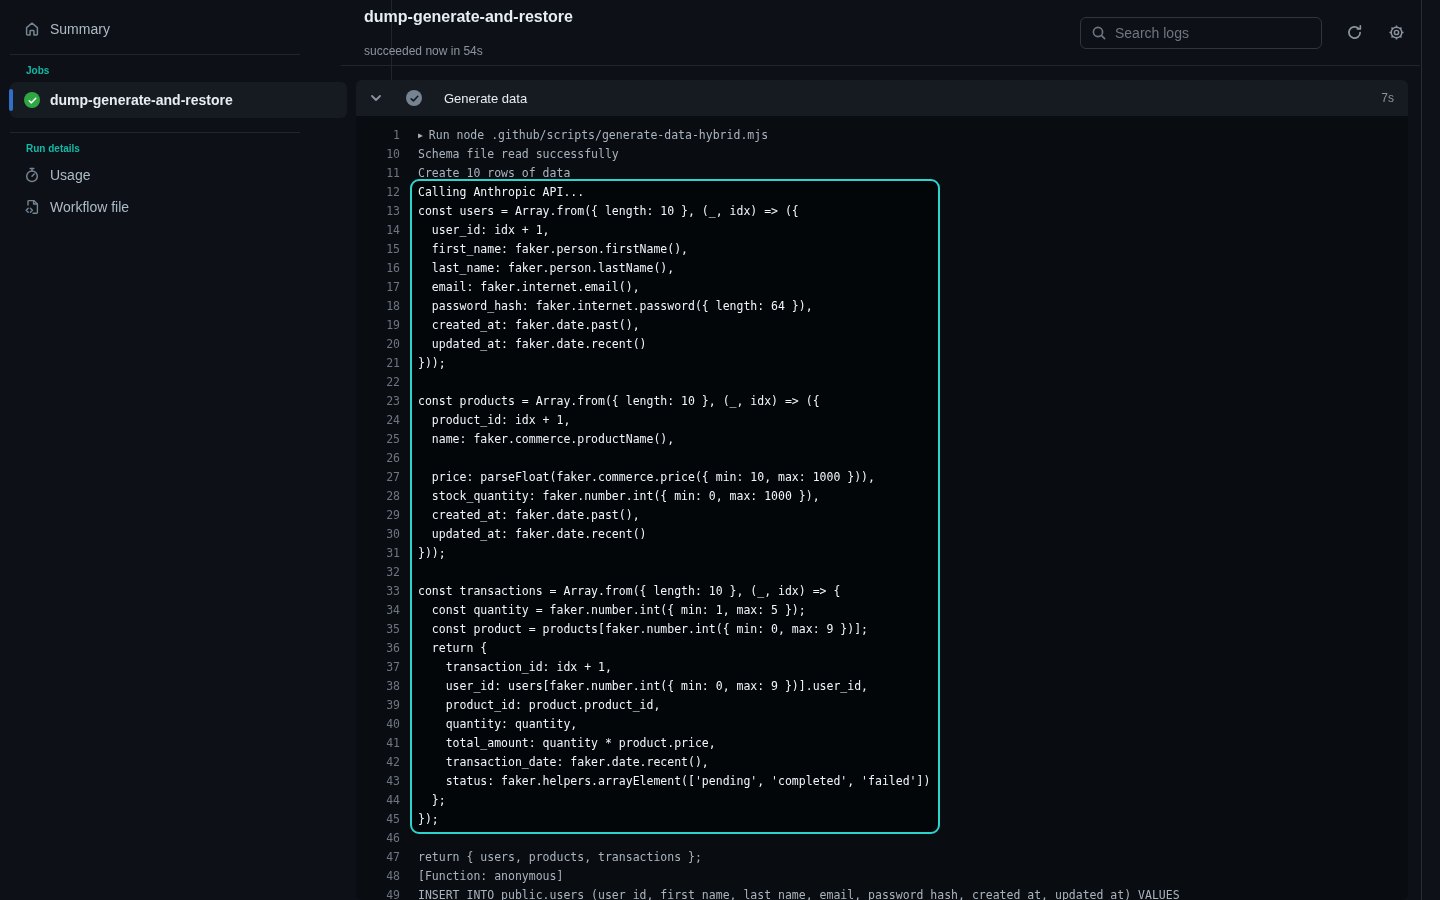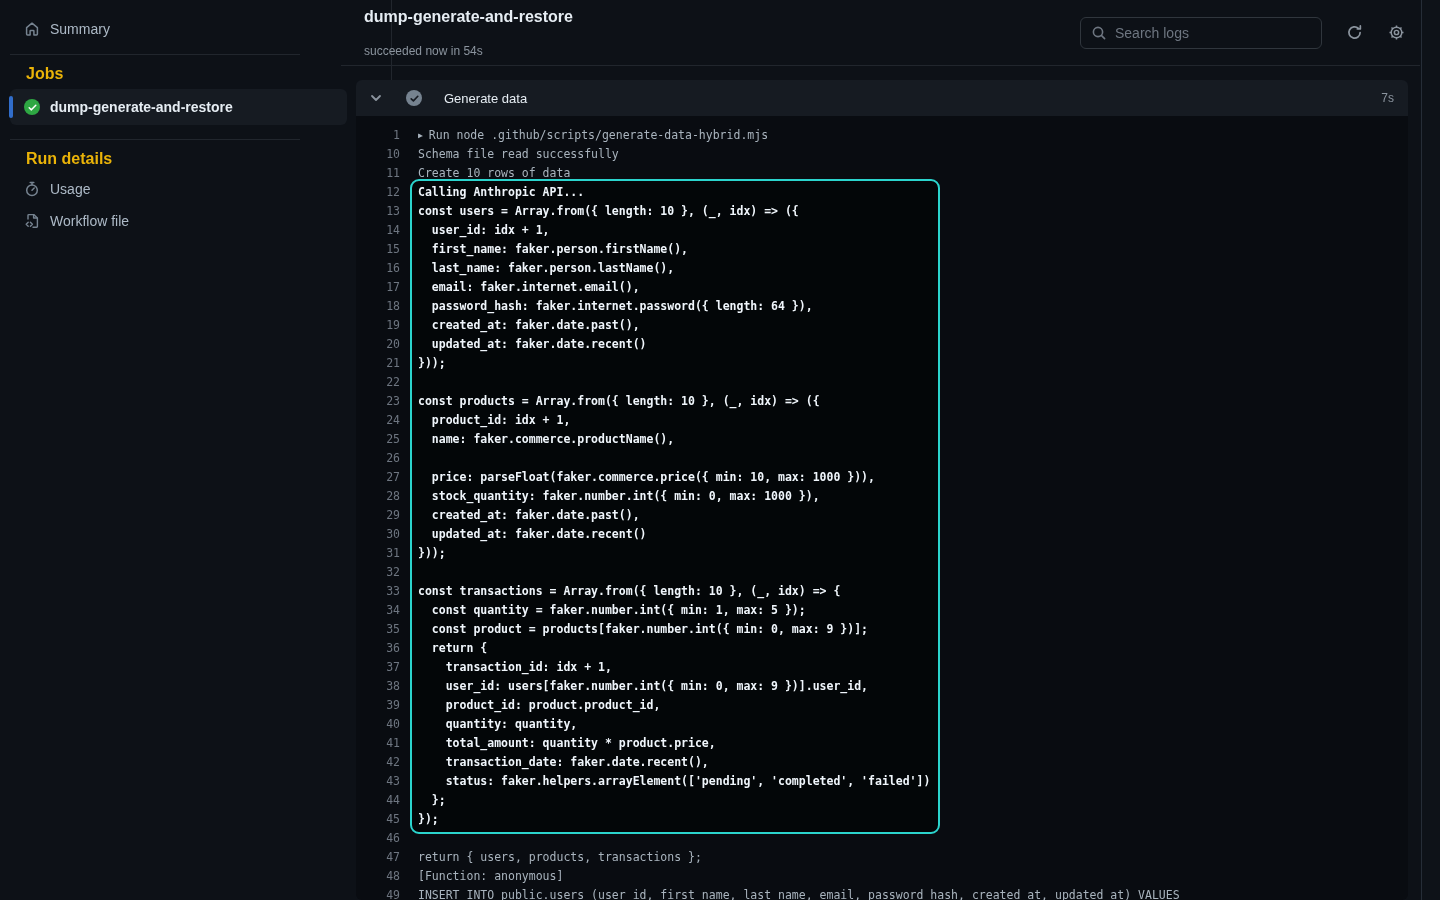--- a/index.html
+++ b/index.html
@@ -20,21 +20,21 @@
     padding-top: 12px;
   }
   .side-item {
     display: flex; align-items: center; gap: 10px;
     height: 30px; margin: 2px 10px; padding: 0 14px;
     border-radius: 6px; cursor: pointer; font-size: 14px; color: #adbac7;
   }
   .side-item .ico { width: 16px; height: 16px; color: #768390; flex: 0 0 16px; }
   .side-sep { border: none; border-top: 1px solid #21262d; margin: 10px 10px 10px 10px; width: 290px; }
   .section-label {
-    font-size: 16px; font-weight: 600; color: #eab308;
+    font-size: 10px; font-weight: 600; color: #14b8a6;
     margin: 0 10px 6px 10px; padding: 0 16px;
   }
   .job-item {
     position: relative;
     display: flex; align-items: center; gap: 10px;
     height: 36px; margin: 0 44px 0 10px; padding: 0 14px;
     background: #161b22; border-radius: 6px; cursor: pointer;
   }
   .job-accent {
     position: absolute; left: -1px; top: 7px; width: 4px; height: 22px;
@@ -101,21 +101,21 @@
     position: absolute; left: 54px; width: 530px;
     border: 2px solid #2bd4cd; border-radius: 9px; background: #030608;
     z-index: 0;
   }
   .log-row { display: flex; height: 19px; line-height: 19px; position: relative; z-index: 1; }
   .gutter {
     flex: 0 0 54px; text-align: right; padding-right: 10px;
     color: #6e7681; cursor: pointer; user-select: none;
   }
   .code { padding-left: 8px; white-space: pre; color: #a9b4be; }
-  .log-row.hl .code { color: #f0f6fc; font-weight: bold; }
+  .log-row.hl .code { color: #f0f6fc; font-weight: normal; }
   .arrow { font-size: 8px; margin-right: 6px; position: relative; top: -1px; color: #a9b4be; }
 </style>
 </head>
 <body>
 
 <aside class="sidebar">
   <div class="side-item">
     <span class="ico">
       <svg viewBox="0 0 16 16" fill="none" stroke="currentColor" stroke-width="1.5" stroke-linejoin="round">
           <path d="M2.6 6.7 8 2.2l5.4 4.5V13a.9.9 0 0 1-.9.9h-2.6V10a.6.6 0 0 0-.6-.6H6.7a.6.6 0 0 0-.6.6v3.9H3.5a.9.9 0 0 1-.9-.9V6.7Z"></path>

